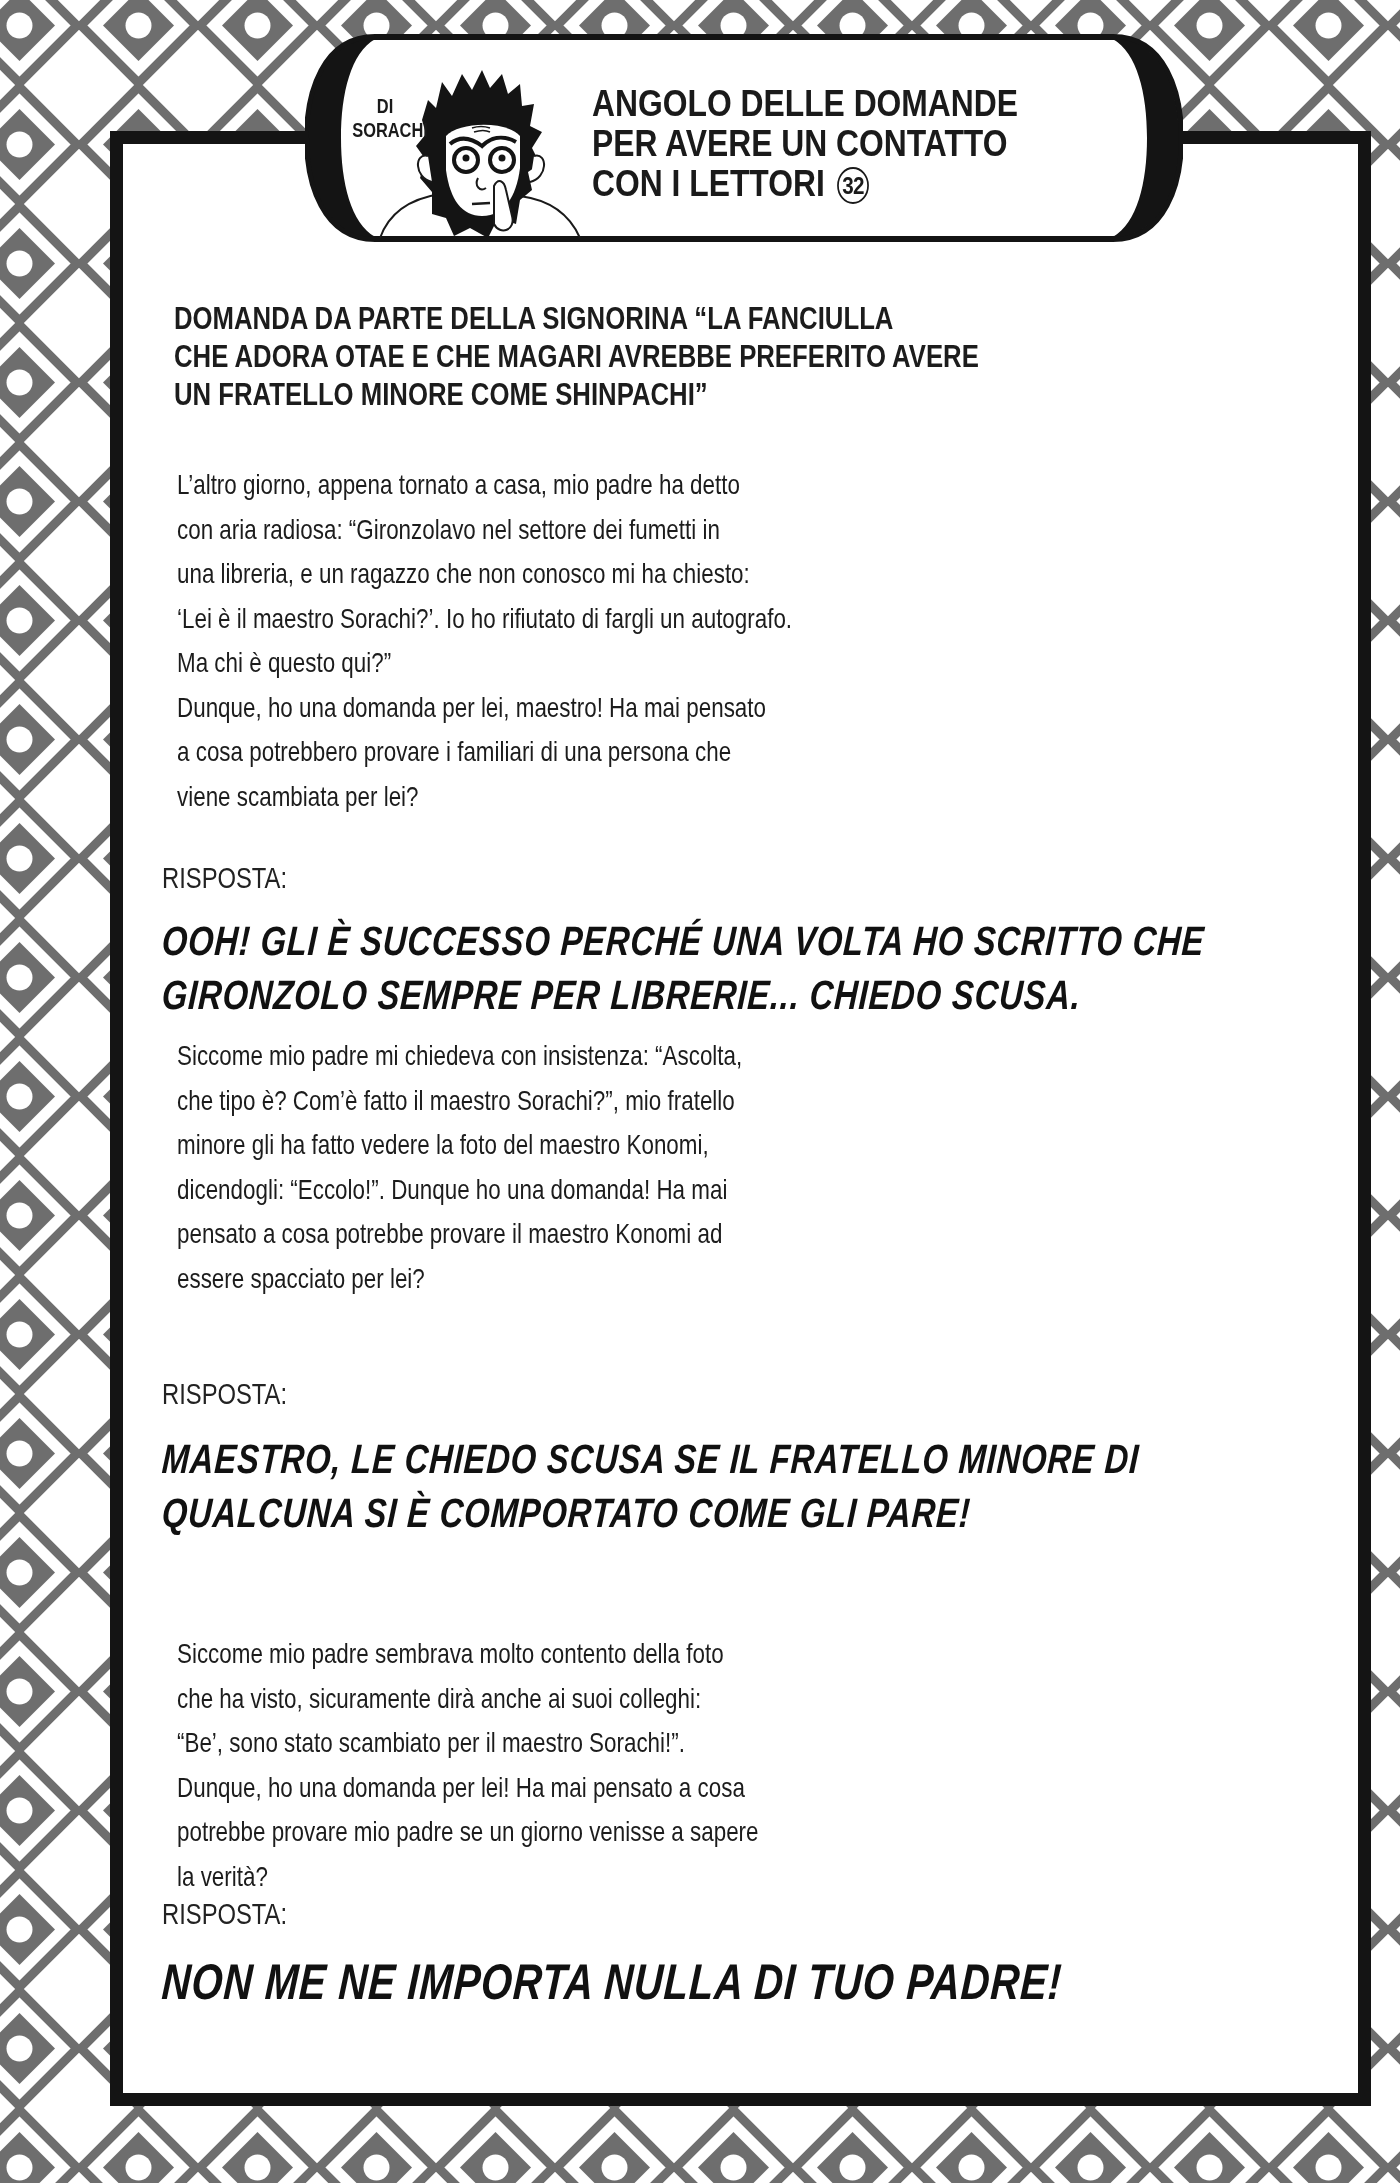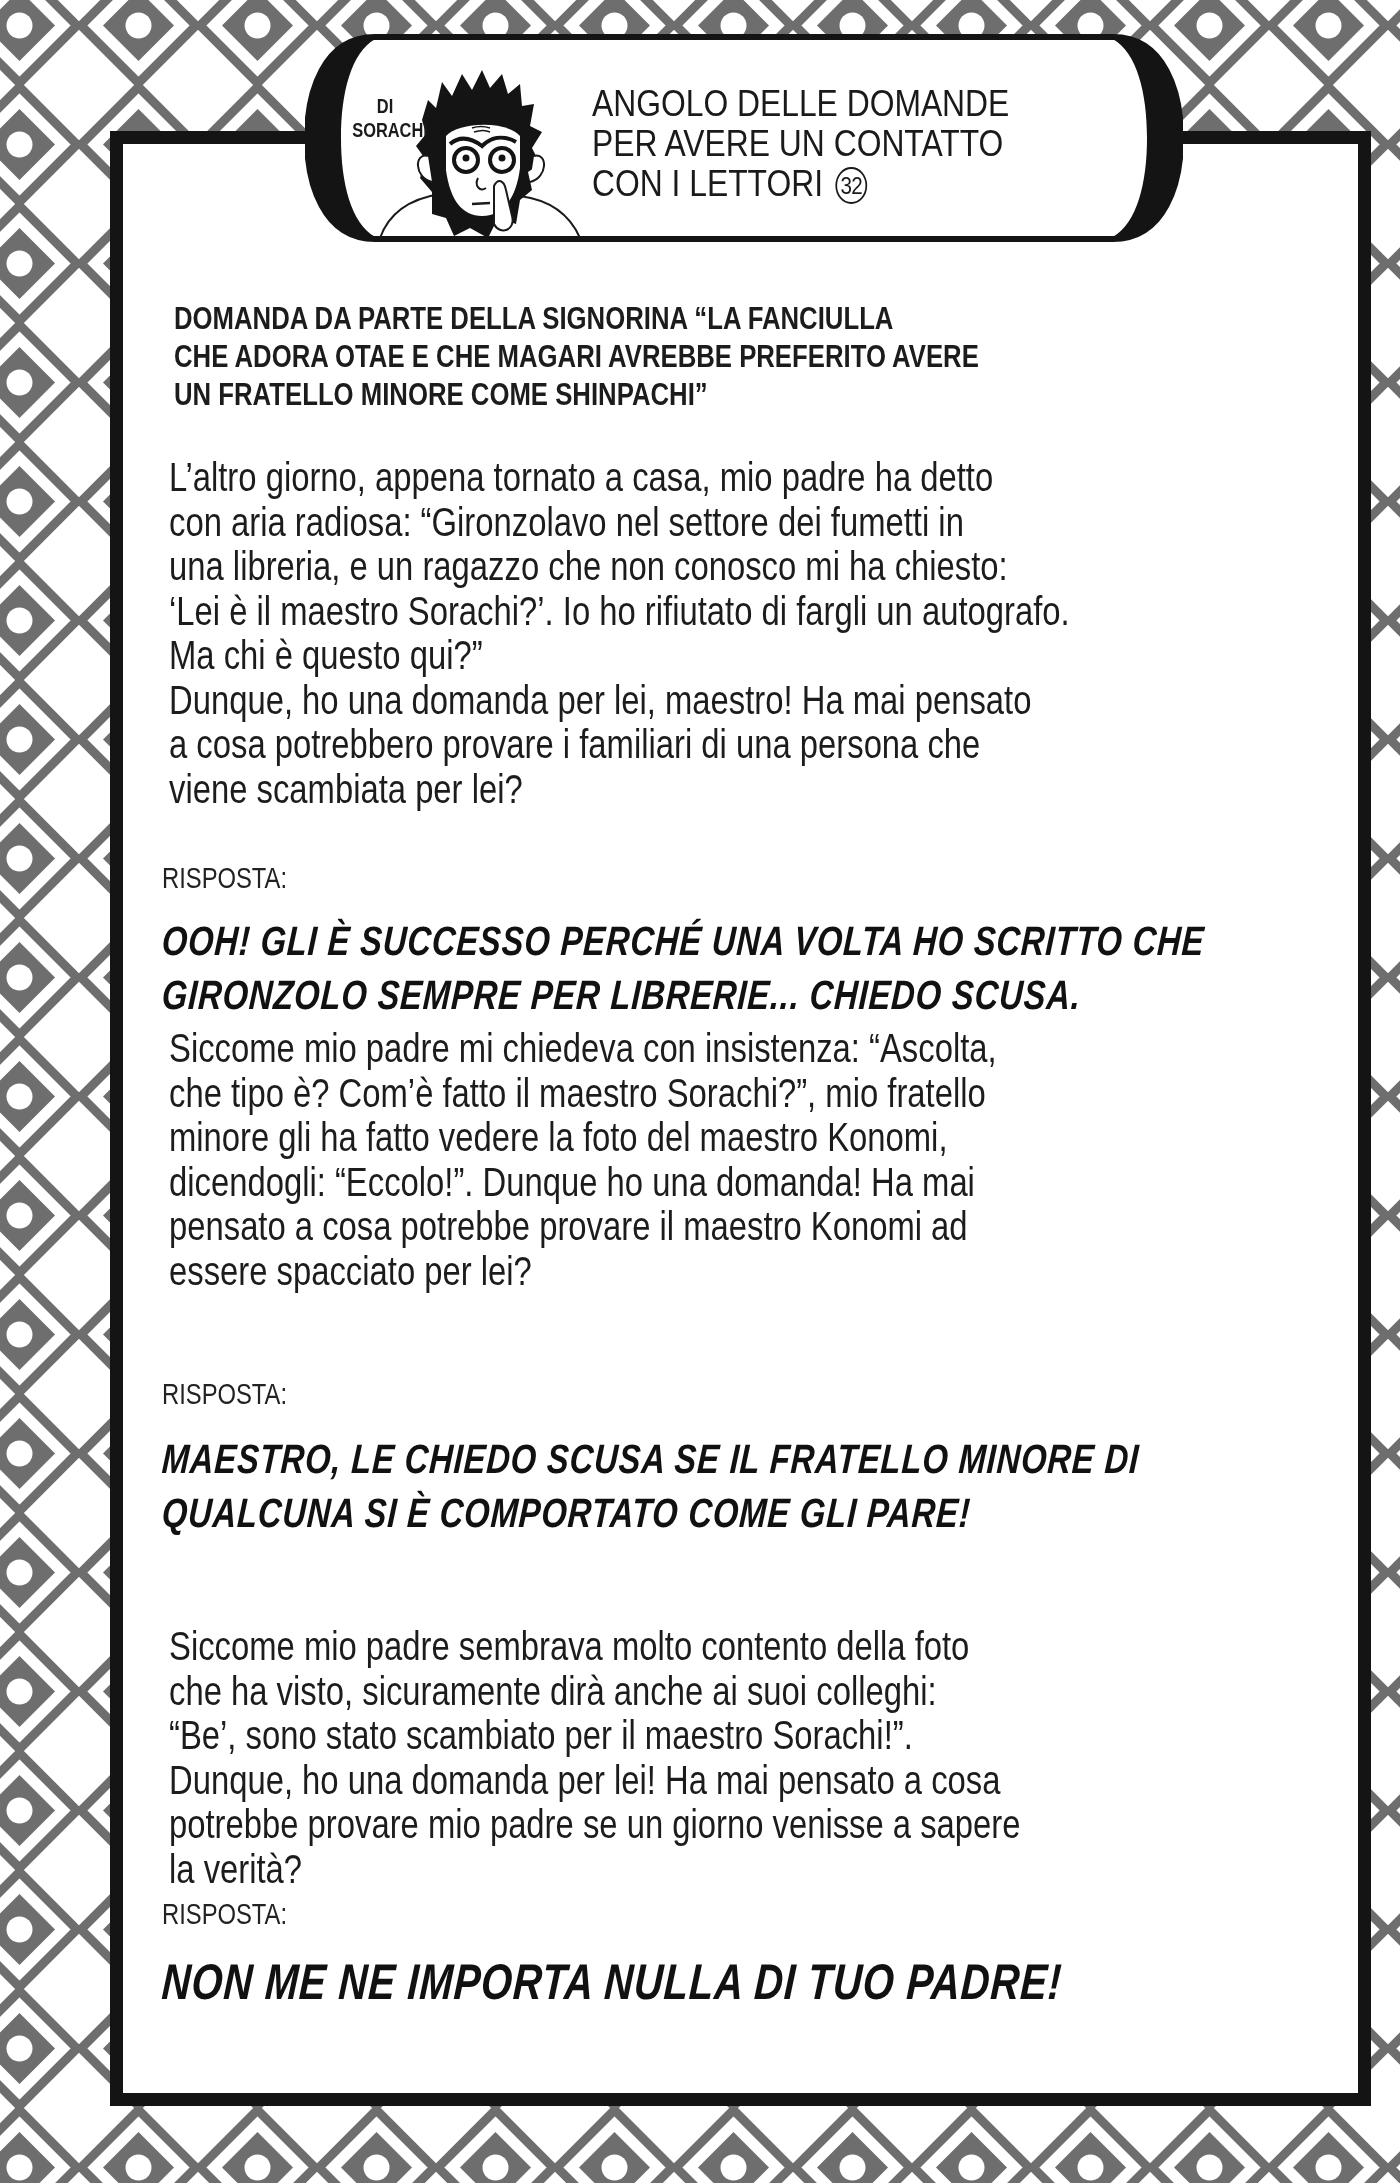--- a/index.html
+++ b/index.html
@@ -18,38 +18,38 @@
     position:absolute; left:305px; top:33px; width:878px; height:210px;
   }
   .capsule svg { position:absolute; left:0; top:0; }
   .by-label {
     position:absolute; left:345px; width:80px; text-align:center;
     font-weight:bold; font-size:20px; line-height:24px; color:#1a1a1a;
     transform:scaleX(0.82); transform-origin:center;
   }
   .title {
     position:absolute; left:592px; top:84px; margin:0;
-    font-weight:normal; font-size:37px; line-height:40px; color:#1a1a1a;
+    font-weight:bold; font-size:37px; line-height:40px; color:#1a1a1a;
     white-space:nowrap;
   }
   .title .ln { display:block; transform:scaleX(0.86); transform-origin:left; }
   .num-badge {
     display:inline-block; width:33px; height:33px; border:2.5px solid #1a1a1a;
     border-radius:50%; text-align:center; line-height:33px; font-size:24px;
     vertical-align:2px; margin-left:4px; letter-spacing:-1px;
   }
   .ln { display:block; white-space:nowrap; transform-origin:left; }
   .qhead {
     position:absolute; left:160px; margin:14px;
     font-weight:bold; font-size:31px; line-height:38px; color:#1c1c1c;
   }
   .qhead .ln { transform:scaleX(0.83); }
   .body-text {
-    position:absolute; left:161px; margin:8px;
-    font-size:41px; line-height:44.5px; color:#1c1c1c;
+    position:absolute; left:161px; margin:16px;
+    font-size:28px; line-height:44.5px; color:#1c1c1c;
   }
   .body-text .ln { transform:scaleX(0.80); }
   .answer-label {
     position:absolute; left:162px; margin:0;
     font-size:29px; line-height:32px; color:#222;
     transform:scaleX(0.82); transform-origin:left; white-space:nowrap;
   }
   .answer {
     position:absolute; left:162px; margin:0;
     font-weight:bold; font-style:italic; font-size:41px; line-height:54px;

